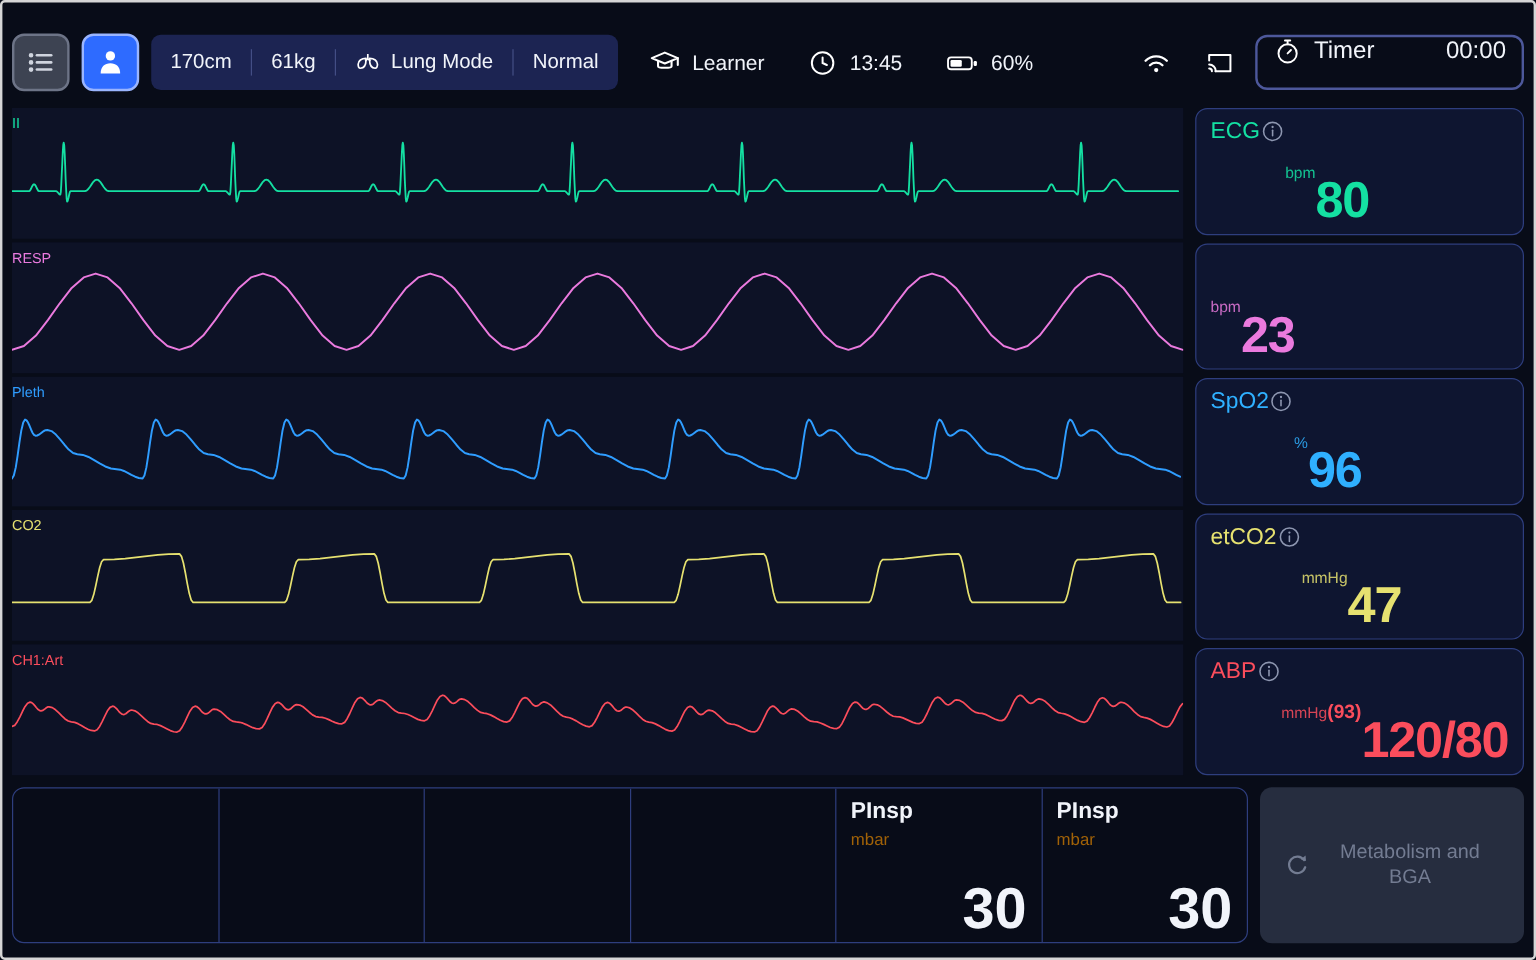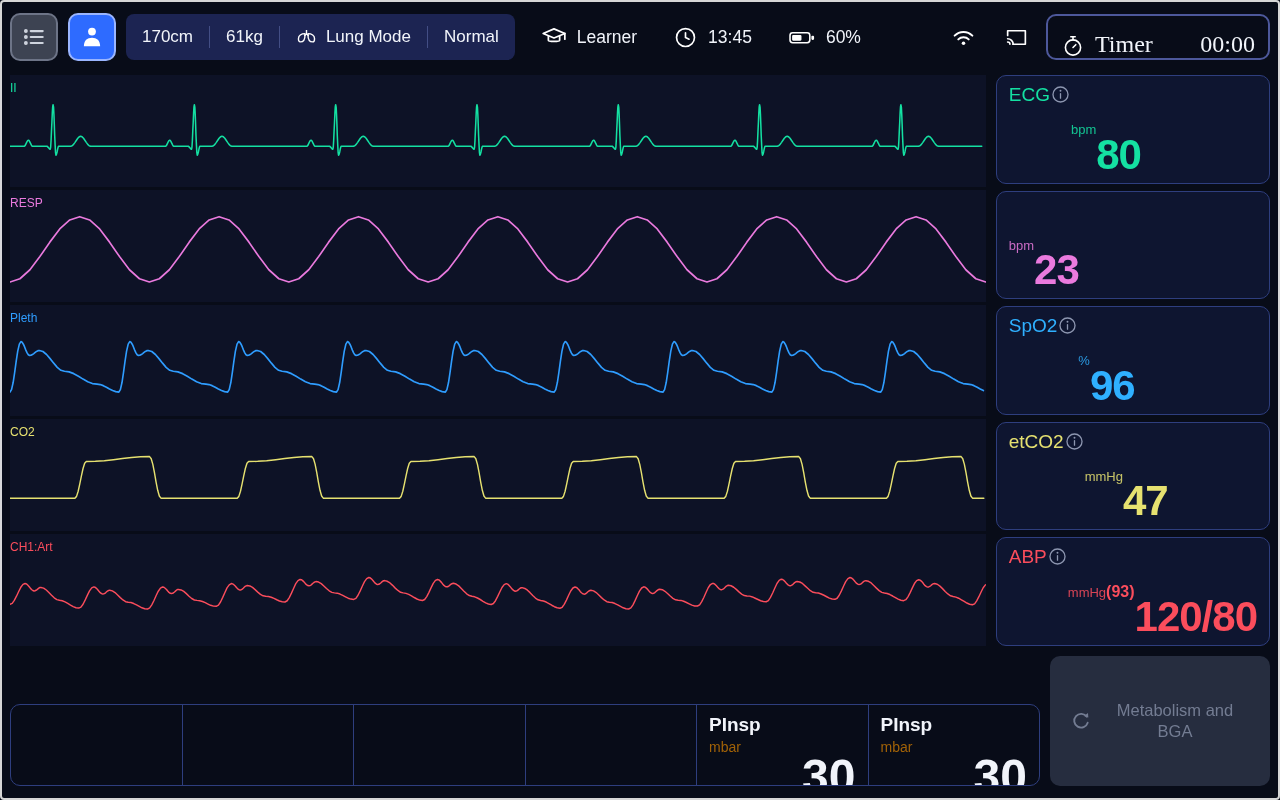--- a/index.html
+++ b/index.html
@@ -4,39 +4,39 @@
 <style>
   * { box-sizing: border-box; }
   html,body { margin:0; padding:0; }
   body {
     width:1280px; height:800px; overflow:hidden;
     background:#080c18; color:#f1f4fa;
     font-family:"Liberation Sans", sans-serif;
   }
   .screen {
     width:1280px; height:800px;
-    padding:9px 8px 12px;
+    padding:24px 8px 12px;
     border:2px solid #d6d6d6; border-radius:4px;
     display:flex; flex-direction:column;
     background:#080c18;
   }
 
   
   .topbar { display:flex; align-items:center; gap:10px; height:52px; margin-bottom:12px; flex-shrink:0; }
   .icon-btn { width:48px; height:48px; border-radius:10px; display:flex; align-items:center; justify-content:center; cursor:pointer; flex-shrink:0; }
   .hamburger { background:#3d4352; border:2px solid #6d7487; }
   .patient  { background:var(--c,#2e6bff); border:2px solid #9ab5ff; }
   .pill { height:46px; background:#1c2452; border-radius:8px; display:flex; align-items:center; font-size:17px; flex-shrink:0; }
   .pill .seg { padding:0 16px; display:flex; align-items:center; gap:9px; white-space:nowrap; }
   .pill .divider { width:1px; height:22px; background:#434e85; }
   .status-group { display:flex; gap:36px; margin-left:16px; align-items:center; }
   .status-item { display:flex; align-items:center; gap:10px; font-size:17.5px; white-space:nowrap; }
   .conn { margin-left:auto; display:flex; gap:26px; align-items:center; margin-right:6px; }
   .timer-box { width:224px; height:46px; border:2px solid #4d589b; border-radius:10px;
-               display:flex; align-items:flex-end; gap:10px; padding:0 13px; font-size:24px; flex-shrink:0; cursor:pointer;font-family:Liberation Serif, serif; }
+               display:flex; align-items:flex-start; gap:10px; padding:0 13px; font-size:20px; flex-shrink:0; cursor:pointer; }
   .timer-value { margin-left:auto; }
   .ic { display:block; }
 
   
   .main { flex:1; display:flex; gap:10px; min-height:0; }
   .waves { width:1030px; display:flex; flex-direction:column; gap:3px; }
   .wave-row { flex:1; background:#0d1226; position:relative; color:var(--c,#fff); min-height:0; }
   .wave-label { position:absolute; top:6px; left:0; font-size:12px; z-index:2; }
   .wave-svg { position:absolute; left:0; top:0; width:100%; height:100%; }
 
@@ -45,21 +45,21 @@
           padding:8px 12px 8px; display:flex; flex-direction:row; color:var(--c,#fff); cursor:pointer; min-height:0; }
   .tile-top { display:flex; justify-content:space-between; align-items:flex-start; font-size:19px; }
   .info-icon { color:#8d96b0; line-height:0; cursor:pointer; }
   .tile-sub { display:flex; justify-content:space-between; align-items:center; font-size:13px; margin-top:1px; }
   .tile-unit { opacity:.85; }
   .tile-extra { font-size:16px; font-weight:bold; }
   .tile-value { margin-top:auto; align-self:flex-end; font-size:42px; font-weight:bold; line-height:.95; letter-spacing:-1px; }
 
   
   .bottom { height:130px; margin-top:10px; display:flex; gap:10px; flex-shrink:0; }
-  .cells { width:1030px; display:flex; border:1.5px solid #2e3e7e; border-radius:10px; overflow:hidden;margin-top:48px; }
+  .cells { width:1030px; display:flex; border:1.5px solid #2e3e7e; border-radius:10px; overflow:hidden; }
   .cell { flex:1; border-right:1.5px solid #2e3e7e; padding:9px 12px 6px; display:flex; flex-direction:column; }
   .cell:last-child { border-right:none; }
   .cell-name { font-size:19px; font-weight:bold; }
   .cell-unit { font-size:14px; color:#a16207; margin-top:3px; }
   .cell-value { margin-top:auto; align-self:flex-end; font-size:48px; font-weight:bold; line-height:.9; }
 
   .metab { flex:1; background:#262d3f; border:none; border-radius:10px; color:#737c92;
            display:flex; align-items:center; justify-content:center; gap:8px;
            font-size:16.5px; font-family:inherit; cursor:default; }
   .metab-label { width:150px; text-align:center; line-height:1.3; }

